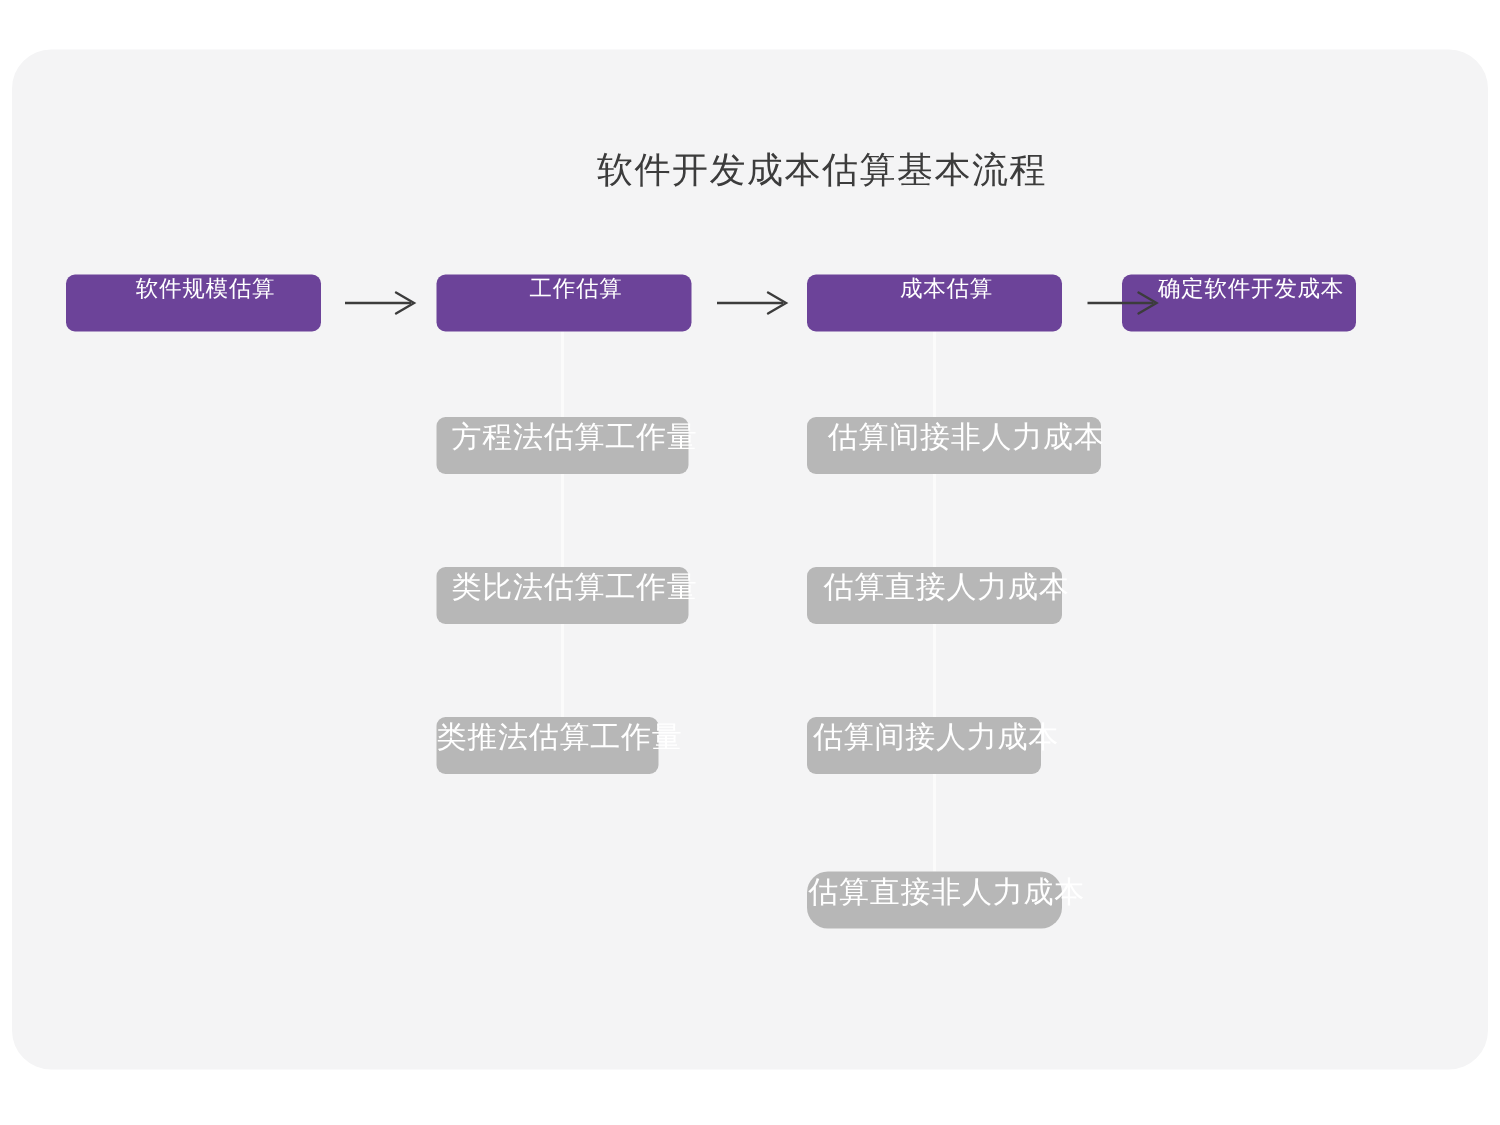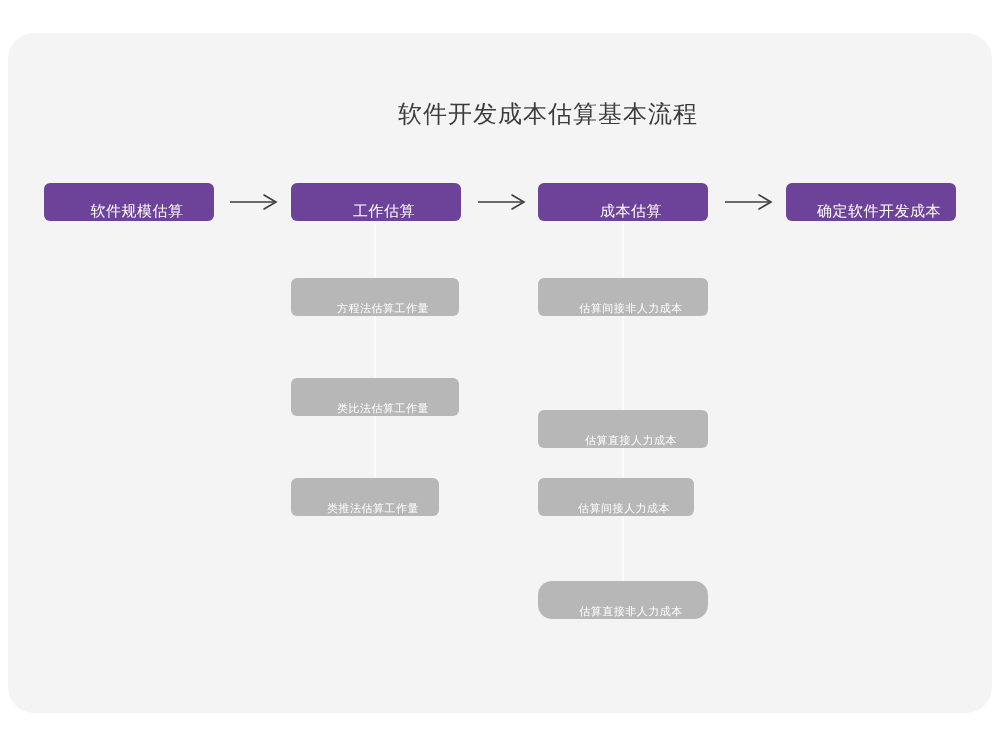--- a/index.html
+++ b/index.html
@@ -38,36 +38,36 @@
     letter-spacing: 1px;
     line-height: 40px;
     font-weight: 400;
     white-space: nowrap;
     margin-left: 48px;
   }
   .node {
     position: absolute;
     box-sizing: border-box;
     display: flex;
-    align-items: flex-end;
+    align-items: flex-start;
     justify-content: center;
     border-radius: 6px;
     color: #ffffff;
     white-space: nowrap;
     padding-left: 16px;
   }
   .node.primary {
     background: #6c4399;
     font-size: 15px;
     height: 38px;
     letter-spacing: 0.5px;
   }
   .node.sub {
     background: #b7b7b7;
-    font-size: 11px;
+    font-size: 20px;
     height: 38px;
     letter-spacing: 0.5px;
   }
   .connector {
     position: absolute;
     width: 2px;
     background: #fbfbfb;
   }
   .arrow {
     position: absolute;
@@ -95,21 +95,21 @@
   <div id="main-flow">
       <div class="node primary" style="left: 44px; top: 183px; width: 170px;">
         <span>软件规模估算</span>
       </div>
       <div class="node primary" style="left: 291px; top: 183px; width: 170px;">
         <span>工作估算</span>
       </div>
       <div class="node primary" style="left: 538px; top: 183px; width: 170px;">
         <span>成本估算</span>
       </div>
-      <div class="node primary" style="left: 786px; top: 183px; width: 170px;">
+      <div class="node primary" style="left: 748px; top: 183px; width: 156px;">
         <span>确定软件开发成本</span>
       </div>
     </div>
 
   <div id="arrows">
       <div class="arrow" style="left: 228px; top: 189px; width: 50px;">
         <svg width="50" height="26" viewBox="0 0 50 26">
           <path d="M2 13 L46 13" stroke="#3c3c3c" stroke-width="1.6" fill="none"></path>
           <path d="M36 6 L48 13 L36 20" stroke="#3c3c3c" stroke-width="1.6" fill="none" stroke-linecap="round" stroke-linejoin="miter"></path>
         </svg>
@@ -131,24 +131,24 @@
   <div id="branches">
       <div class="node sub" style="left: 291px; top: 278px; width: 168px;">
         <span>方程法估算工作量</span>
       </div>
       <div class="node sub" style="left: 291px; top: 378px; width: 168px;">
         <span>类比法估算工作量</span>
       </div>
       <div class="node sub" style="left: 291px; top: 478px; width: 148px;">
         <span>类推法估算工作量</span>
       </div>
-      <div class="node sub" style="left: 538px; top: 278px; width: 170px;">
+      <div class="node sub" style="left: 538px; top: 278px; width: 196px;">
         <span>估算间接非人力成本</span>
       </div>
-      <div class="node sub" style="left: 538px; top: 378px; width: 170px; margin-top: 32px;">
+      <div class="node sub" style="left: 538px; top: 378px; width: 170px;">
         <span>估算直接人力成本</span>
       </div>
       <div class="node sub" style="left: 538px; top: 478px; width: 156px;">
         <span>估算间接人力成本</span>
       </div>
       <div class="node sub" style="left: 538px; top: 581px; width: 170px; border-radius: 14px;">
         <span>估算直接非人力成本</span>
       </div>
     </div>
 

